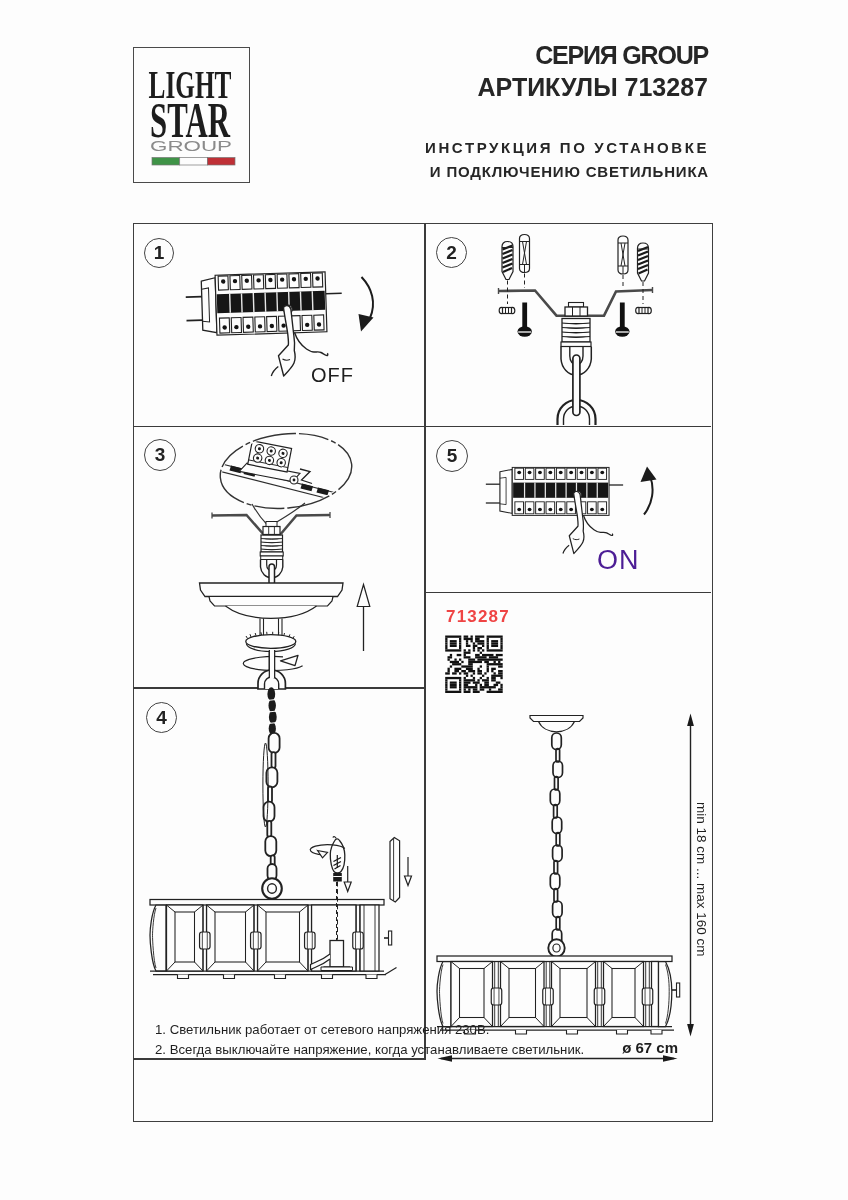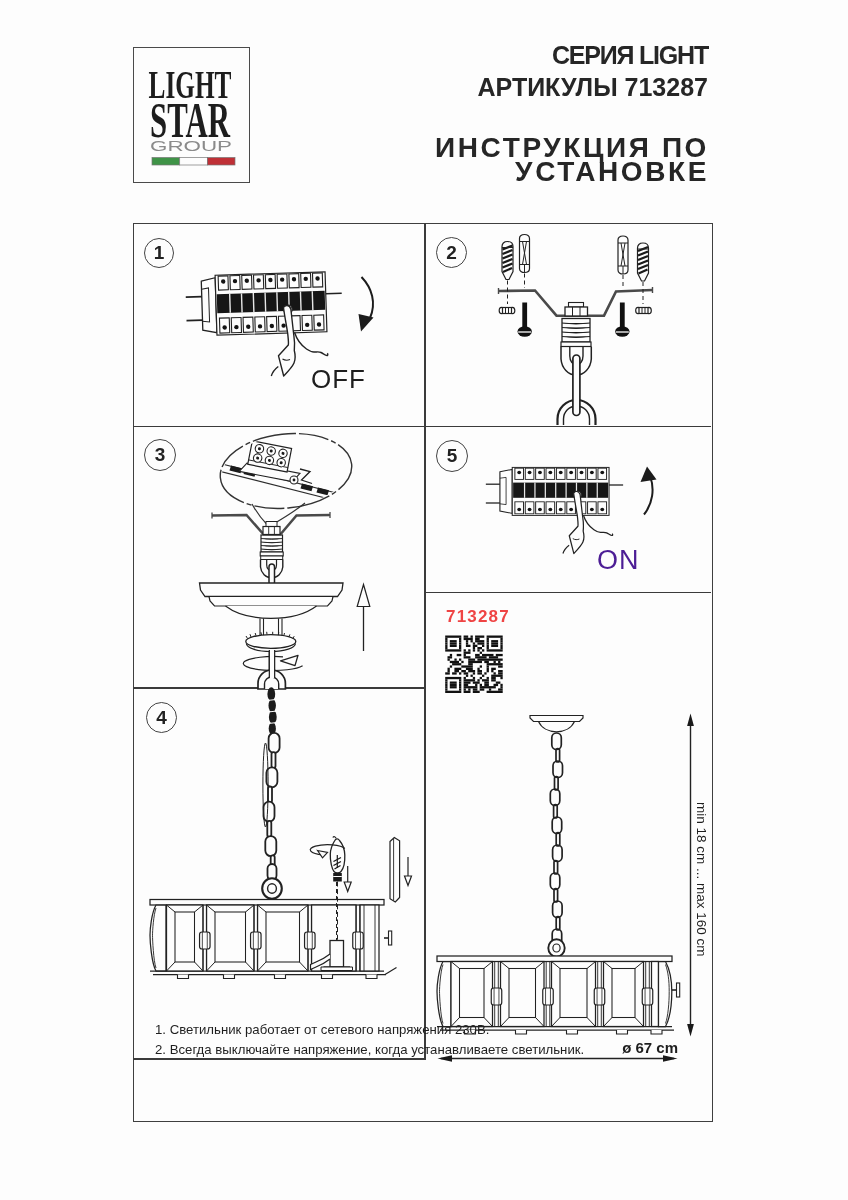--- a/index.html
+++ b/index.html
@@ -19,22 +19,22 @@
     <text x="57" y="50.5" text-anchor="middle" font-family="Liberation Serif, serif" font-weight="bold" font-size="41" fill="#1d1d1d" textLength="83" lengthAdjust="spacingAndGlyphs">LIGHT</text>
     <text x="57" y="89.5" text-anchor="middle" font-family="Liberation Serif, serif" font-weight="bold" font-size="51" fill="#1d1d1d" textLength="80" lengthAdjust="spacingAndGlyphs">STAR</text>
     <text x="58" y="104" text-anchor="middle" font-family="Liberation Sans, sans-serif" font-size="14" fill="#8b8b8b" textLength="82" lengthAdjust="spacingAndGlyphs">GROUP</text>
     <g>
       <rect x="19" y="110.5" width="27.7" height="7.5" fill="#3f9347" stroke="#777" stroke-width="0.7"></rect>
       <rect x="46.7" y="110.5" width="27.7" height="7.5" fill="#fdfdfd" stroke="#777" stroke-width="0.7"></rect>
       <rect x="74.4" y="110.5" width="27.6" height="7.5" fill="#bf3036" stroke="#777" stroke-width="0.7"></rect>
     </g>
   </svg>
 
-  <div class="abs" style="left:300px;top:40px;width:408px;text-align:right;font-weight:bold;font-size:25px;line-height:31.5px;color:#262626;"><span style="letter-spacing:-1.2px;">СЕРИЯ LIGHT</span><br>АРТИКУЛЫ 713287</div>
-  <div class="abs" style="left:300px;top:136px;width:409px;text-align:right;font-weight:bold;font-size:28px;line-height:23.5px;color:#262626;"><span style="letter-spacing:2.6px;">ИНСТРУКЦИЯ ПО УСТАНОВКЕ</span><br></div>
+  <div class="abs" style="left:300px;top:40px;width:408px;text-align:right;font-weight:bold;font-size:25px;line-height:31.5px;color:#262626;"><span style="letter-spacing:-1.2px;">СЕРИЯ GROUP</span><br>АРТИКУЛЫ 713287</div>
+  <div class="abs" style="left:300px;top:136px;width:409px;text-align:right;font-weight:bold;font-size:15px;line-height:23.5px;color:#262626;"><span style="letter-spacing:2.6px;">ИНСТРУКЦИЯ ПО УСТАНОВКЕ</span><br><span style="letter-spacing:0.8px;">И ПОДКЛЮЧЕНИЮ СВЕТИЛЬНИКА</span></div>
 
   <div class="abs" style="left:133px;top:223px;width:578px;height:897px;border:1.6px solid #3f3f3f;"></div>
 
   <div class="ln" style="left:424px;top:223px;width:1.6px;height:836px;"></div>
 
   <div class="ln" style="left:133px;top:425.5px;width:578px;height:1.6px;"></div>
 
   <div class="ln" style="left:424px;top:591.5px;width:287px;height:1.6px;"></div>
 
   <div class="ln" style="left:133px;top:687px;width:293px;height:1.6px;"></div>
@@ -690,21 +690,21 @@
 
     <line x1="690.5" y1="724" x2="690.5" y2="1026" stroke="#222" stroke-width="1.4"></line>
     <polygon points="690.5,713.5 687.1,726 693.9,726" fill="#1a1a1a"></polygon>
     <polygon points="690.5,1036.5 687.1,1024 693.9,1024" fill="#1a1a1a"></polygon>
 
     <line x1="441" y1="1058.5" x2="674" y2="1058.5" stroke="#222" stroke-width="1.4"></line>
     <polygon points="437.5,1058.5 452,1055.2 452,1061.8" fill="#1a1a1a"></polygon>
     <polygon points="677.5,1058.5 663,1055.2 663,1061.8" fill="#1a1a1a"></polygon>
   </svg>
 
-  <div class="abs" style="left:311px;top:364px;font-size:26px;color:#1e1e1e;letter-spacing:1px;">OFF</div>
+  <div class="abs" style="left:311px;top:364px;font-size:20px;color:#1e1e1e;letter-spacing:1px;">OFF</div>
   <div class="abs" style="left:597px;top:545px;font-size:27px;color:#4c1d95;letter-spacing:1px;">ON</div>
 
   <div class="abs" style="left:446px;top:607px;font-size:17px;font-weight:bold;color:#ef4444;letter-spacing:1.2px;">713287</div>
 
   <div class="abs" style="left:694px;top:802px;font-size:13.5px;color:#1e1e1e;writing-mode:vertical-rl;">min 18 cm ... max 160 cm</div>
   <div class="abs" style="left:438px;top:1039px;width:240px;text-align:right;font-size:15px;color:#1e1e1e;font-weight:bold;">ø 67 cm</div>
 
   <div class="abs" style="left:155px;top:1020px;font-size:13.2px;line-height:19.5px;color:#1f1f1f;">1. Светильник работает от сетевого напряжения 230В.<br>2. Всегда выключайте напряжение, когда устанавливаете светильник.</div>
 
 </div>

